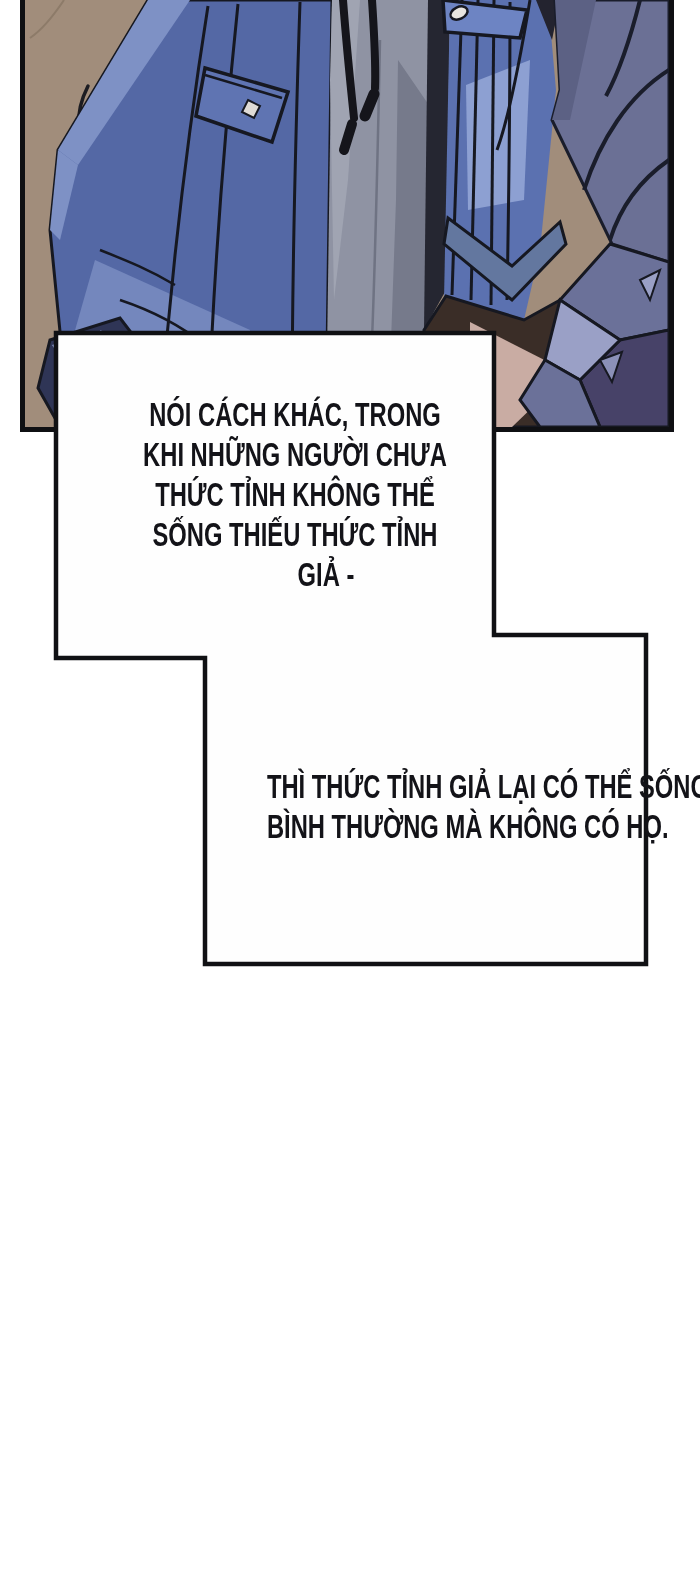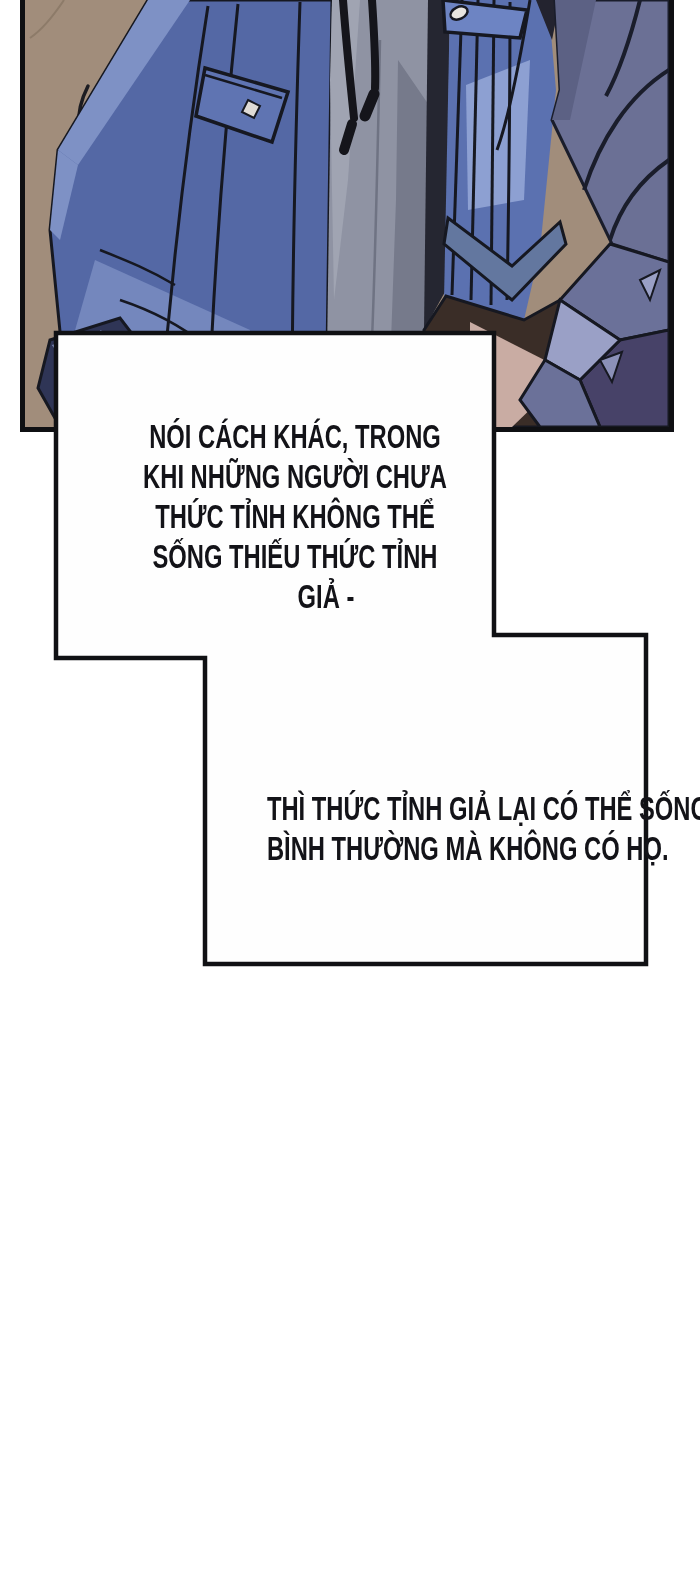--- a/index.html
+++ b/index.html
@@ -9,21 +9,20 @@
     background:#ffffff;
     overflow:hidden;
     font-family:"Liberation Sans","DejaVu Sans",sans-serif;
   }
   .art{position:absolute;left:0;top:0;}
   .speech-text{
     position:absolute;
     text-align:center;
     font-weight:700;
     color:#131318;
-    margin-top:22px;
   }
   .sb1{left:56px;top:395px;width:438px;padding-left:20px;font-size:33px;line-height:40px;}
   .sb2{left:205px;top:767px;width:442px;font-size:33px;line-height:40px;}
   .line{
     display:block;
     white-space:nowrap;
     transform:scaleX(0.72);
     transform-origin:50% 50%;
   }
   .sb1 .line:last-child{margin-left:62px;}

